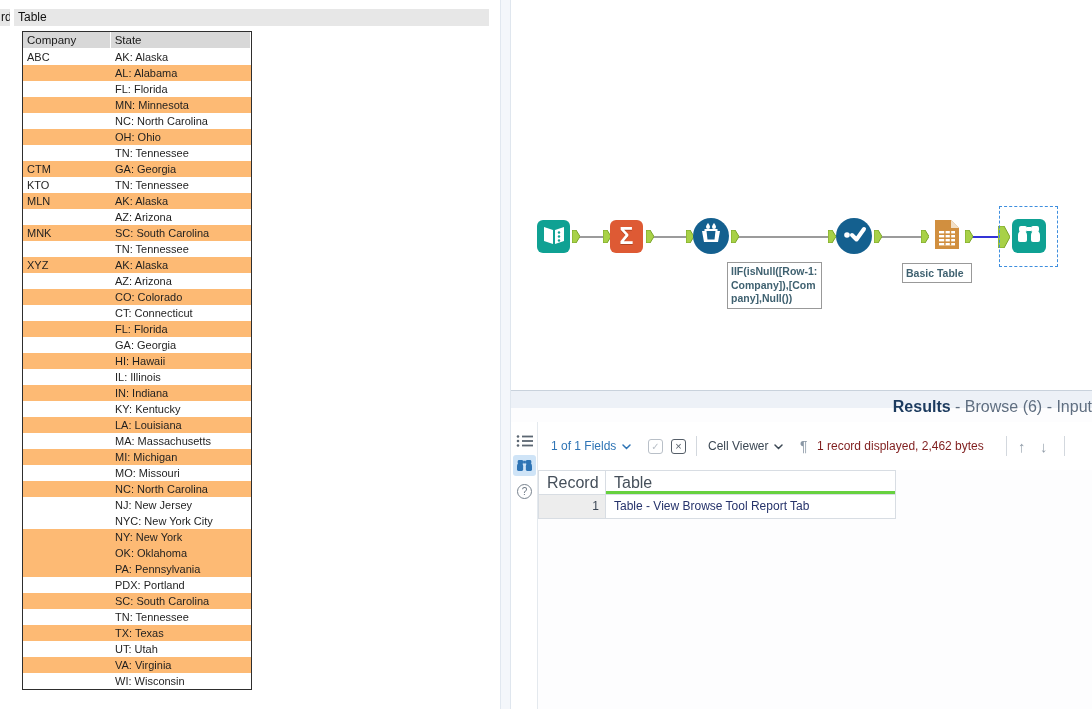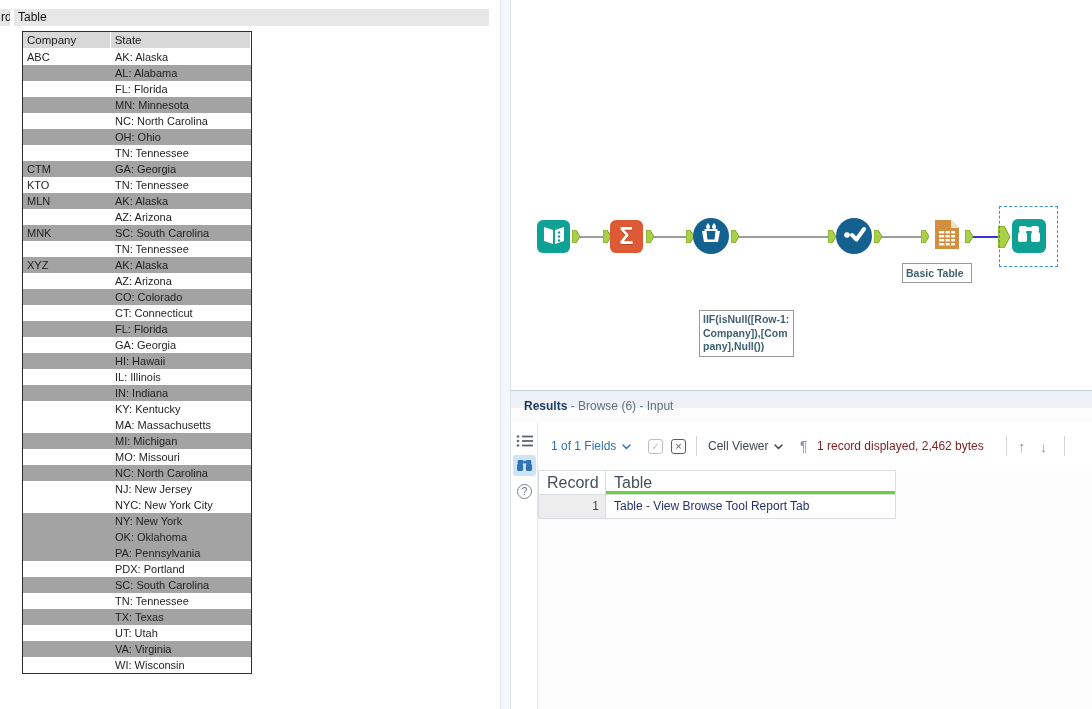--- a/index.html
+++ b/index.html
@@ -8,21 +8,21 @@
 
   
   .col-hdr-bar { position:absolute; top:9px; height:17px; background:#e7e7e7; font-size:12px; color:#111; line-height:17px; }
   .col-hdr-partial { left:0; width:10px; padding-left:1px; overflow:hidden; }
   .col-hdr-table { left:14px; width:475px; padding-left:4px; }
 
   .report-table { position:absolute; left:22px; top:31px; width:230px; border:1px solid #2e2e2e; background:#fff; }
   .rt-head { display:flex; height:17px; background:#d8d8d8; }
   .rt-head .cell { font-size:11.5px; color:#1a1a1a; line-height:17px; padding-left:4px; background:#d8d8d8; border-right:1px solid #fff; border-bottom:1px solid #fff; }
   .rt-row { display:flex; height:16px; background:#fff; }
-  .rt-row.alt { background:#a3a3a3; }
+  .rt-row.alt { background:#fdba74; }
   .cell { overflow:hidden; white-space:nowrap; }
   .cell.comp { width:88px; }
   .cell.state { width:140px; }
   .rt-row .cell { font-size:11px; color:#1f1f1f; line-height:16px; padding-left:4px; }
 
   
   .splitter { position:absolute; left:500px; top:0; width:11px; height:709px; background:#f4f7fb; border-left:1px solid #e1e8f0; border-right:1px solid #dfe6ee; }
 
   
   .canvas { position:absolute; left:511px; top:0; width:581px; height:390px; background:#fff; }
@@ -38,21 +38,21 @@
 
   .sq-tool { width:33px; height:33px; border-radius:6px; display:flex; align-items:center; justify-content:center; }
   .teal { background:#0fa193; }
   .sumz { background:#de5a34; }
   .tblo { background:transparent; }
   .circle-tool { width:36px; height:36px; border-radius:50%; background:#14608f; display:flex; align-items:center; justify-content:center; }
   .sigma { color:#fff; font-size:23px; font-weight:bold; line-height:1; text-shadow:0 1px 0 #b14423; }
 
   
   .results { position:absolute; left:511px; top:390px; width:581px; height:319px; background:#fdfdfe; border-top:1px solid #c9d2dc; }
-  .res-header { position:absolute; left:0; top:0; width:581px; height:17px; background:#edf1f7; font-size:12px; line-height:31px; padding-left:13px; }
+  .res-header { position:absolute; left:0; top:0; width:581px; height:17px; background:#edf1f7; font-size:16px; line-height:31px; padding-left:13px;text-align:right; }
   .res-title { font-weight:bold; color:#1b3a5e; }
   .res-subtitle { color:#5f6e80; }
   .res-body { position:absolute; left:0; top:31px; width:581px; height:288px; background:#fdfdfe; }
   .icon-strip { position:absolute; left:0; top:0; width:27px; height:288px; background:#fff; border-right:1px solid #e4e9ee; }
   .strip-icon { position:absolute; left:4px; width:19px; height:19px; display:flex; align-items:center; justify-content:center; }
   .strip-icon.active { background:#cfe4f7; border-radius:3px; left:2px; width:23px; height:21px; }
   .qmark { border:1.3px solid #77828e; border-radius:50%; width:15px; height:15px; font-size:10px; color:#6b7683; display:flex; align-items:center; justify-content:center; }
 
   .toolbar { position:absolute; left:27px; top:0; width:554px; height:48px; background:#fff; }
   .tb-item { position:absolute; top:0; height:48px; display:flex; align-items:center; font-size:12px; color:#3c4854; }
@@ -177,20 +177,24 @@
             <div class="cell state">IL: Illinois</div>
           </div>
           <div class="rt-row alt">
             <div class="cell comp"></div>
             <div class="cell state">IN: Indiana</div>
           </div>
           <div class="rt-row">
             <div class="cell comp"></div>
             <div class="cell state">KY: Kentucky</div>
           </div>
+          <div class="rt-row alt">
+            <div class="cell comp"></div>
+            <div class="cell state">LA: Louisiana</div>
+          </div>
           <div class="rt-row">
             <div class="cell comp"></div>
             <div class="cell state">MA: Massachusetts</div>
           </div>
           <div class="rt-row alt">
             <div class="cell comp"></div>
             <div class="cell state">MI: Michigan</div>
           </div>
           <div class="rt-row">
             <div class="cell comp"></div>
@@ -383,21 +387,21 @@
             <rect x="2" y="3" width="8" height="6" rx="2" fill="#fff"></rect>
             <rect x="14" y="3" width="8" height="6" rx="2" fill="#fff"></rect>
             <rect x="10" y="4" width="4" height="4" fill="#fff"></rect>
             <path d="M1 12 a4.5 4.5 0 0 1 9 0 v5 a2 2 0 0 1 -2 2 h-5 a2 2 0 0 1 -2 -2 Z" fill="#fff"></path>
             <path d="M14 12 a4.5 4.5 0 0 1 9 0 v5 a2 2 0 0 1 -2 2 h-5 a2 2 0 0 1 -2 -2 Z" fill="#fff"></path>
           </svg>
         </span>
       </div>
     </div>
 
-    <div class="annotation" style="left:188px; top:262px; width:95px;margin-top:48px;">IIF(isNull([Row-1:Company]),[Company],Null())</div>
+    <div class="annotation" style="left:216px; top:262px; width:95px;">IIF(isNull([Row-1:Company]),[Company],Null())</div>
     <div class="annotation ann-table" style="left:391px; top:263px;">Basic Table</div>
   </div>
 
   <div class="results">
     <div class="res-header">
       <span class="res-title">Results</span>
       <span class="res-subtitle"> <span>- Browse (6) - Input</span></span>
     </div>
 
     <div class="res-body">

